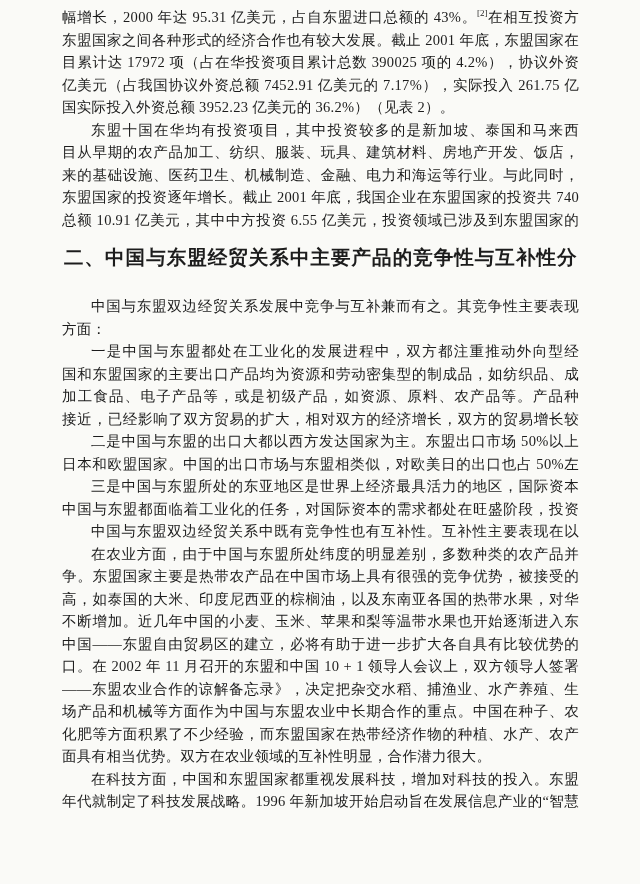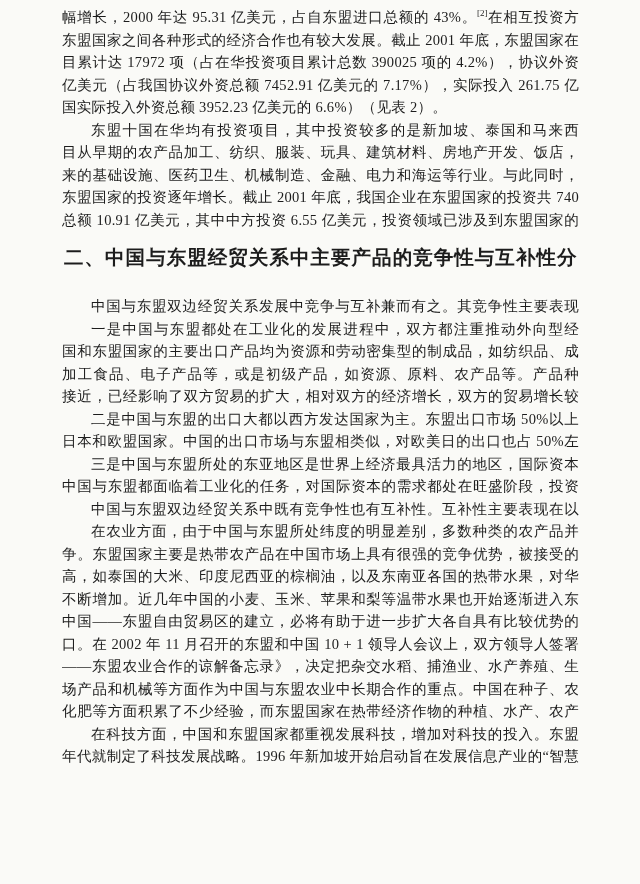--- a/index.html
+++ b/index.html
@@ -52,42 +52,44 @@
 </style>
 </head>
 <body>
 
 <div class="page">
   <div class="text-block" id="text-block">
       <div class="line">幅增长，2000 年达 95.31 亿美元，占自东盟进口总额的 43%。<sup class="ref">[2]</sup>在相互投资方面，中国和</div>
       <div class="line">东盟国家之间各种形式的经济合作也有较大发展。截止 2001 年底，东盟国家在华投资项</div>
       <div class="line">目累计达 17972 项（占在华投资项目累计总数 390025 项的 4.2%），协议外资金额 534.68</div>
       <div class="line">亿美元（占我国协议外资总额 7452.91 亿美元的 7.17%），实际投入 261.75 亿美元（占我</div>
-      <div class="line end">国实际投入外资总额 3952.23 亿美元的 6.6%）（见表 2）。</div>
+      <div class="line end">国实际投入外资总额 3952.23 亿美元的 36.2%）（见表 2）。</div>
       <div class="line indent">东盟十国在华均有投资项目，其中投资较多的是新加坡、泰国和马来西亚。投资的项</div>
       <div class="line">目从早期的农产品加工、纺织、服装、玩具、建筑材料、房地产开发、饭店，延伸到近年</div>
       <div class="line">来的基础设施、医药卫生、机械制造、金融、电力和海运等行业。与此同时，中国企业到</div>
       <div class="line">东盟国家的投资逐年增长。截止 2001 年底，我国企业在东盟国家的投资共 740 项，投资</div>
       <div class="line">总额 10.91 亿美元，其中中方投资 6.55 亿美元，投资领域已涉及到东盟国家的建筑、饭</div>
       <div class="heading">二、中国与东盟经贸关系中主要产品的竞争性与互补性分析</div>
       <div class="line indent">中国与东盟双边经贸关系发展中竞争与互补兼而有之。其竞争性主要表现在以下几个</div>
+      <div class="line end">方面：</div>
       <div class="line indent">一是中国与东盟都处在工业化的发展进程中，双方都注重推动外向型经济。但是，中</div>
       <div class="line">国和东盟国家的主要出口产品均为资源和劳动密集型的制成品，如纺织品、成衣、鞋类、</div>
       <div class="line">加工食品、电子产品等，或是初级产品，如资源、原料、农产品等。产品种类、档次比较</div>
       <div class="line end">接近，已经影响了双方贸易的扩大，相对双方的经济增长，双方的贸易增长较缓。</div>
       <div class="line indent">二是中国与东盟的出口大都以西方发达国家为主。东盟出口市场 50%以上是美国、</div>
       <div class="line">日本和欧盟国家。中国的出口市场与东盟相类似，对欧美日的出口也占 50%左右。中国</div>
       <div class="line indent">三是中国与东盟所处的东亚地区是世界上经济最具活力的地区，国际资本流动活跃。</div>
       <div class="line">中国与东盟都面临着工业化的任务，对国际资本的需求都处在旺盛阶段，投资的外部环境</div>
       <div class="line indent">中国与东盟双边经贸关系中既有竞争性也有互补性。互补性主要表现在以下几方面：</div>
       <div class="line indent">在农业方面，由于中国与东盟所处纬度的明显差别，多数种类的农产品并不直接竞</div>
       <div class="line">争。东盟国家主要是热带农产品在中国市场上具有很强的竞争优势，被接受的程度越来越</div>
       <div class="line">高，如泰国的大米、印度尼西亚的棕榈油，以及东南亚各国的热带水果，对华出口近几年</div>
       <div class="line">不断增加。近几年中国的小麦、玉米、苹果和梨等温带水果也开始逐渐进入东盟市场。</div>
       <div class="line">中国——东盟自由贸易区的建立，必将有助于进一步扩大各自具有比较优势的农产品的出</div>
       <div class="line">口。在 2002 年 11 月召开的东盟和中国 10 + 1 领导人会议上，双方领导人签署了《中国</div>
       <div class="line">——东盟农业合作的谅解备忘录》，决定把杂交水稻、捕渔业、水产养殖、生物工艺、农</div>
       <div class="line">场产品和机械等方面作为中国与东盟农业中长期合作的重点。中国在种子、农机、水利、</div>
       <div class="line">化肥等方面积累了不少经验，而东盟国家在热带经济作物的种植、水产、农产品加工等方</div>
+      <div class="line end">面具有相当优势。双方在农业领域的互补性明显，合作潜力很大。</div>
       <div class="line indent">在科技方面，中国和东盟国家都重视发展科技，增加对科技的投入。东盟国家在 90</div>
       <div class="line">年代就制定了科技发展战略。1996 年新加坡开始启动旨在发展信息产业的“智慧岛”计</div>
     </div>
 </div>
 
 </body></html>

